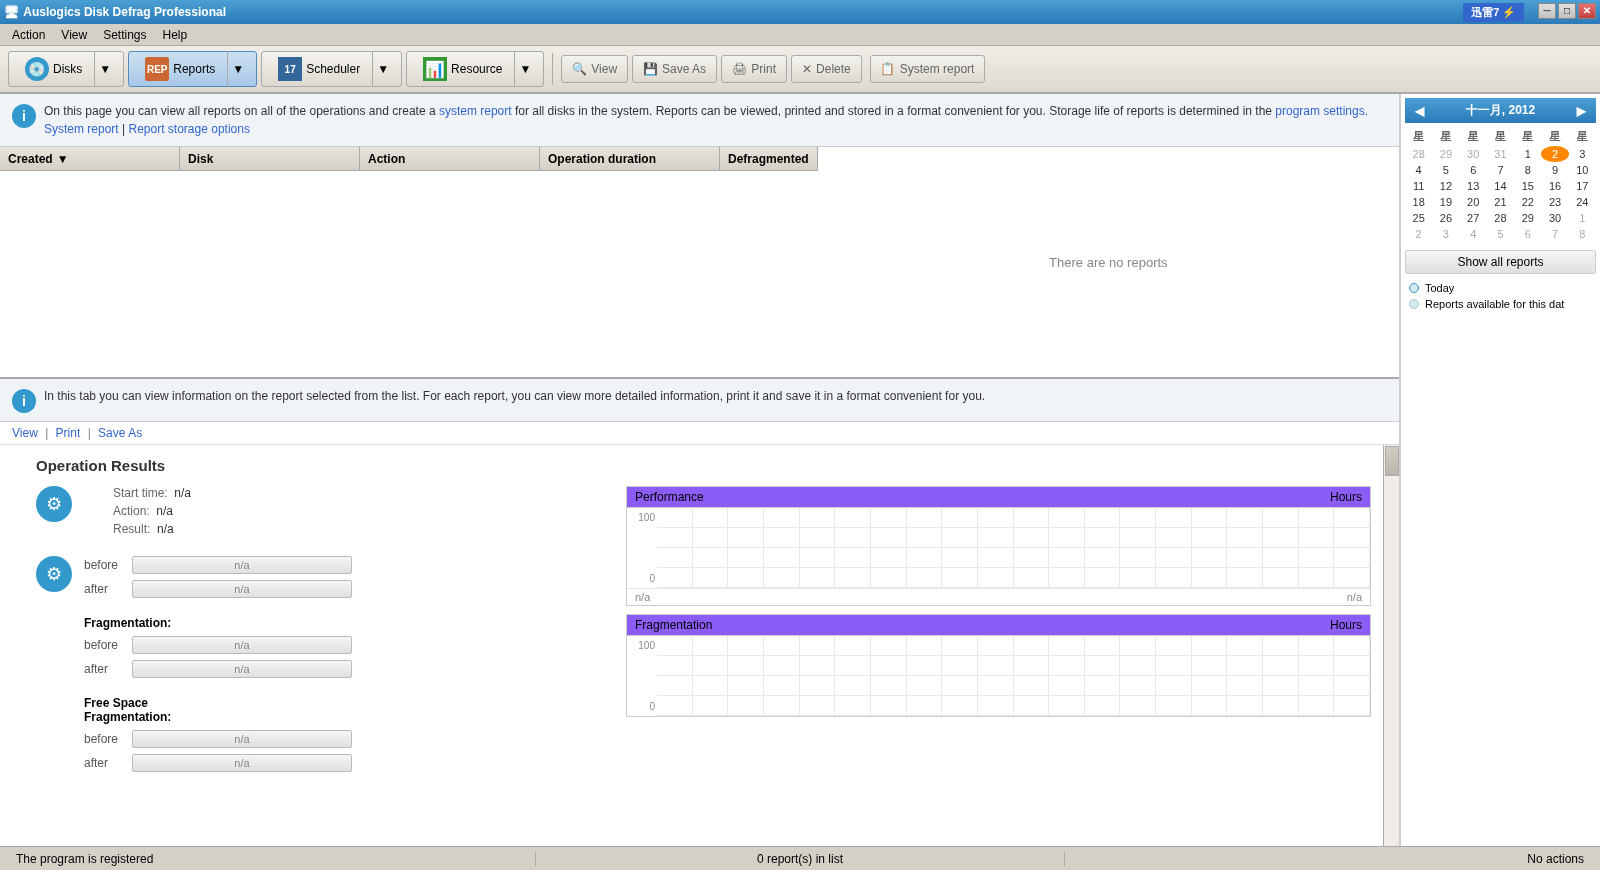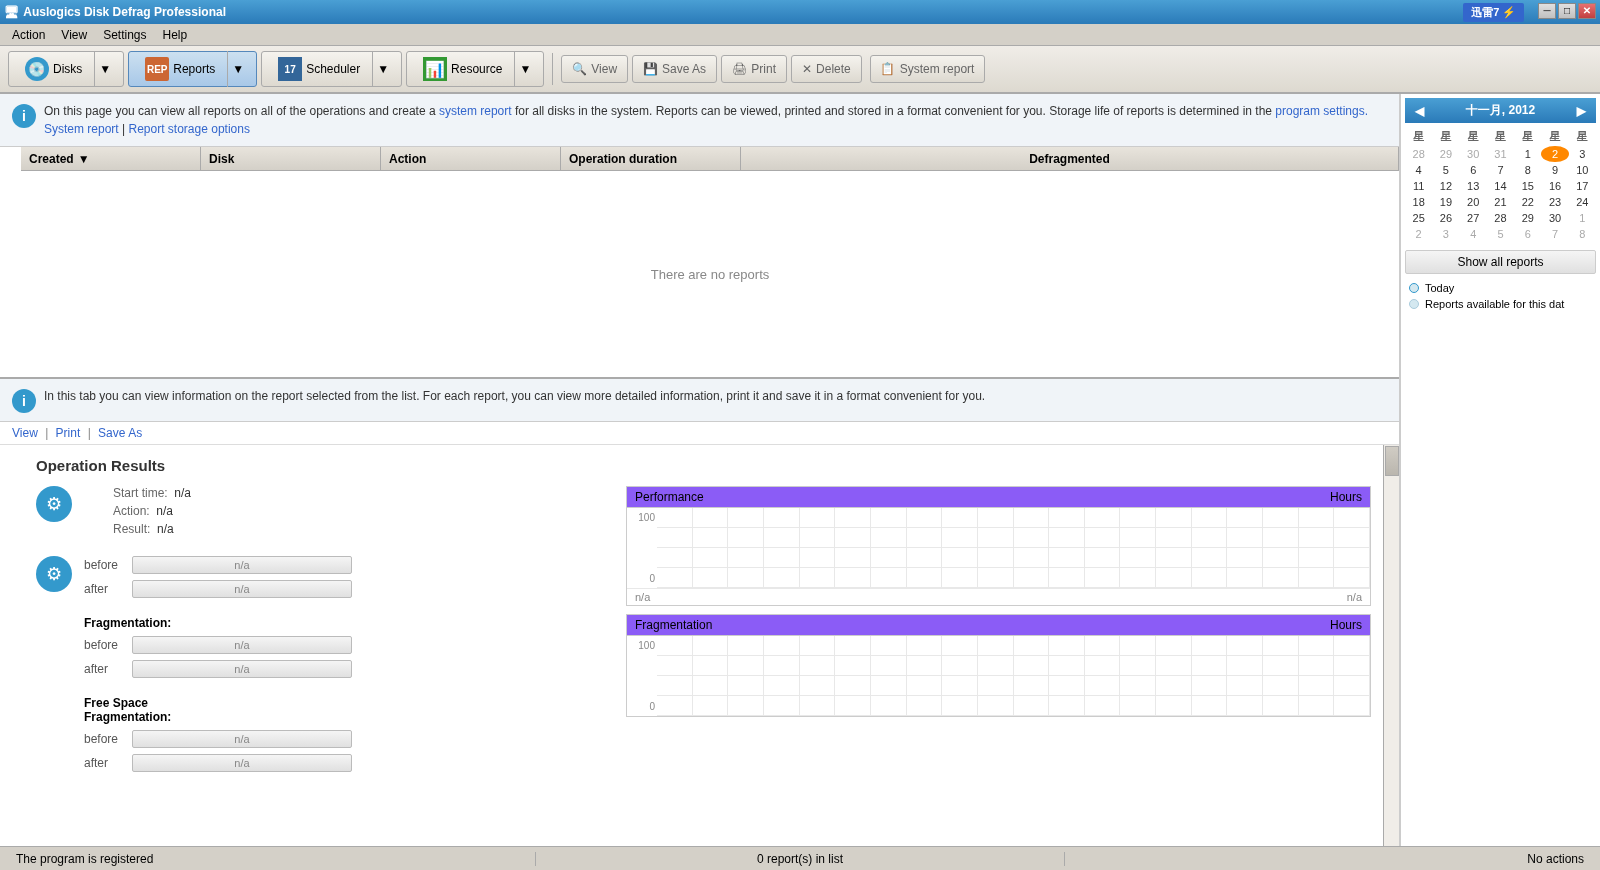--- a/index.html
+++ b/index.html
@@ -136,23 +136,22 @@
       flex-shrink: 0;
       margin-top: 2px;
     }
     .info-text { color: #333; line-height: 1.5; }
     .info-text a { color: #3366cc; text-decoration: none; }
 
     
     #reports-table {
       flex: 1;
       display: flex;
-      flex-direction: column;
+      flex-direction: row;
       overflow: hidden;
-      padding-left: 21px;
     }
     .table-header {
       display: flex;
       background: linear-gradient(to bottom, #e8e4dc, #d4d0c8);
       border-bottom: 1px solid #aaa;
       height: 24px;
       align-items: center;
     }
     .table-header-cell {
       padding: 2px 8px;

